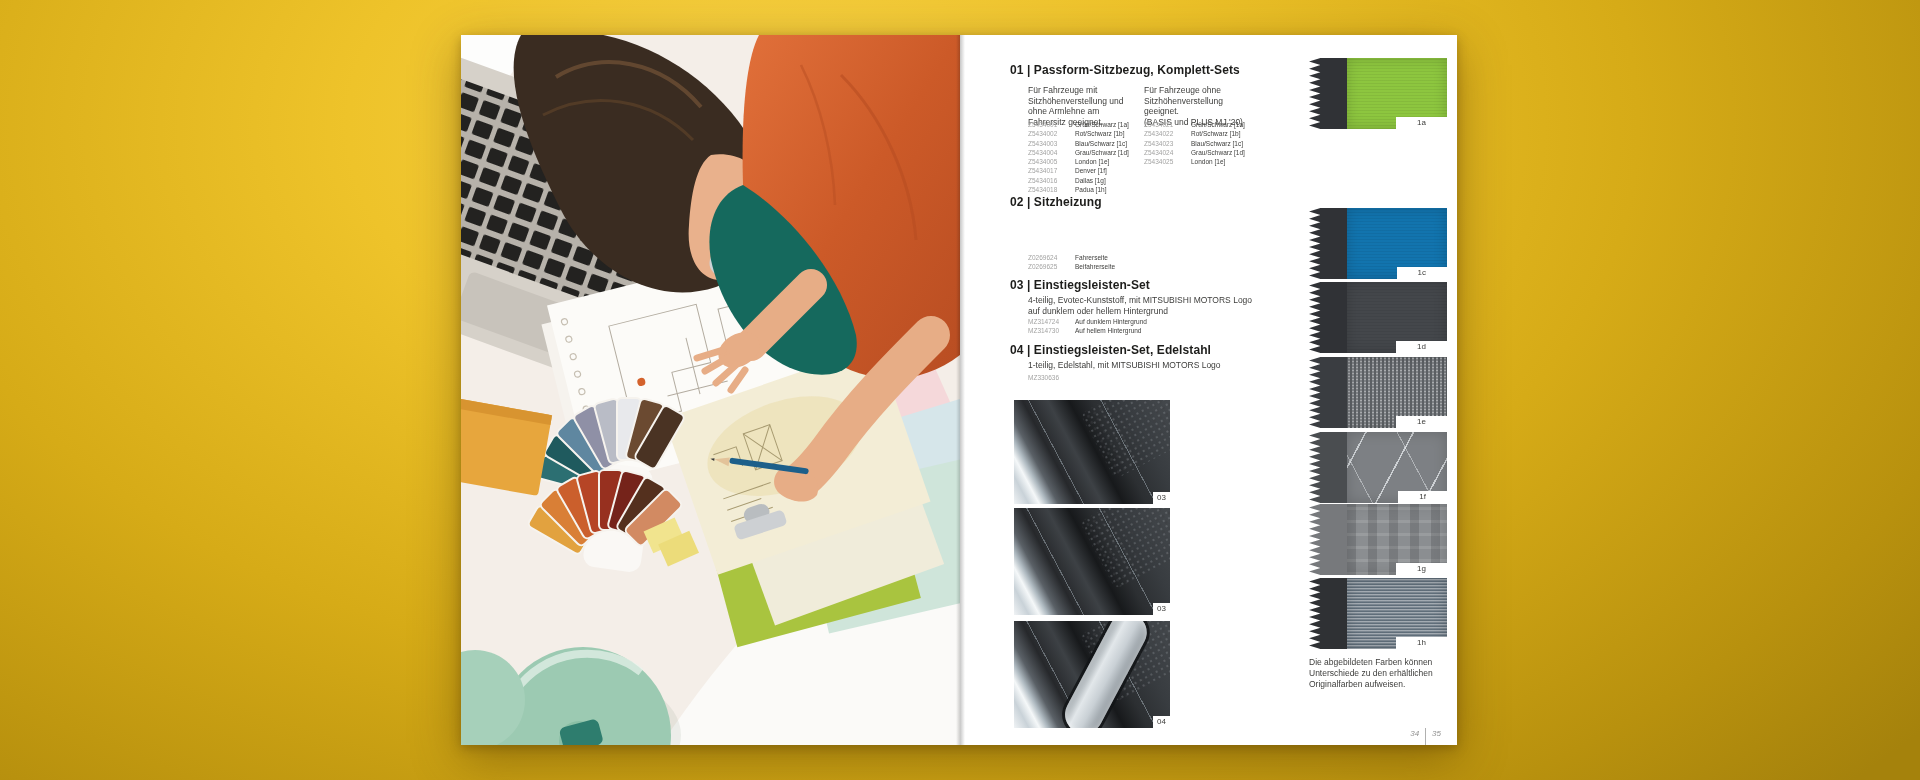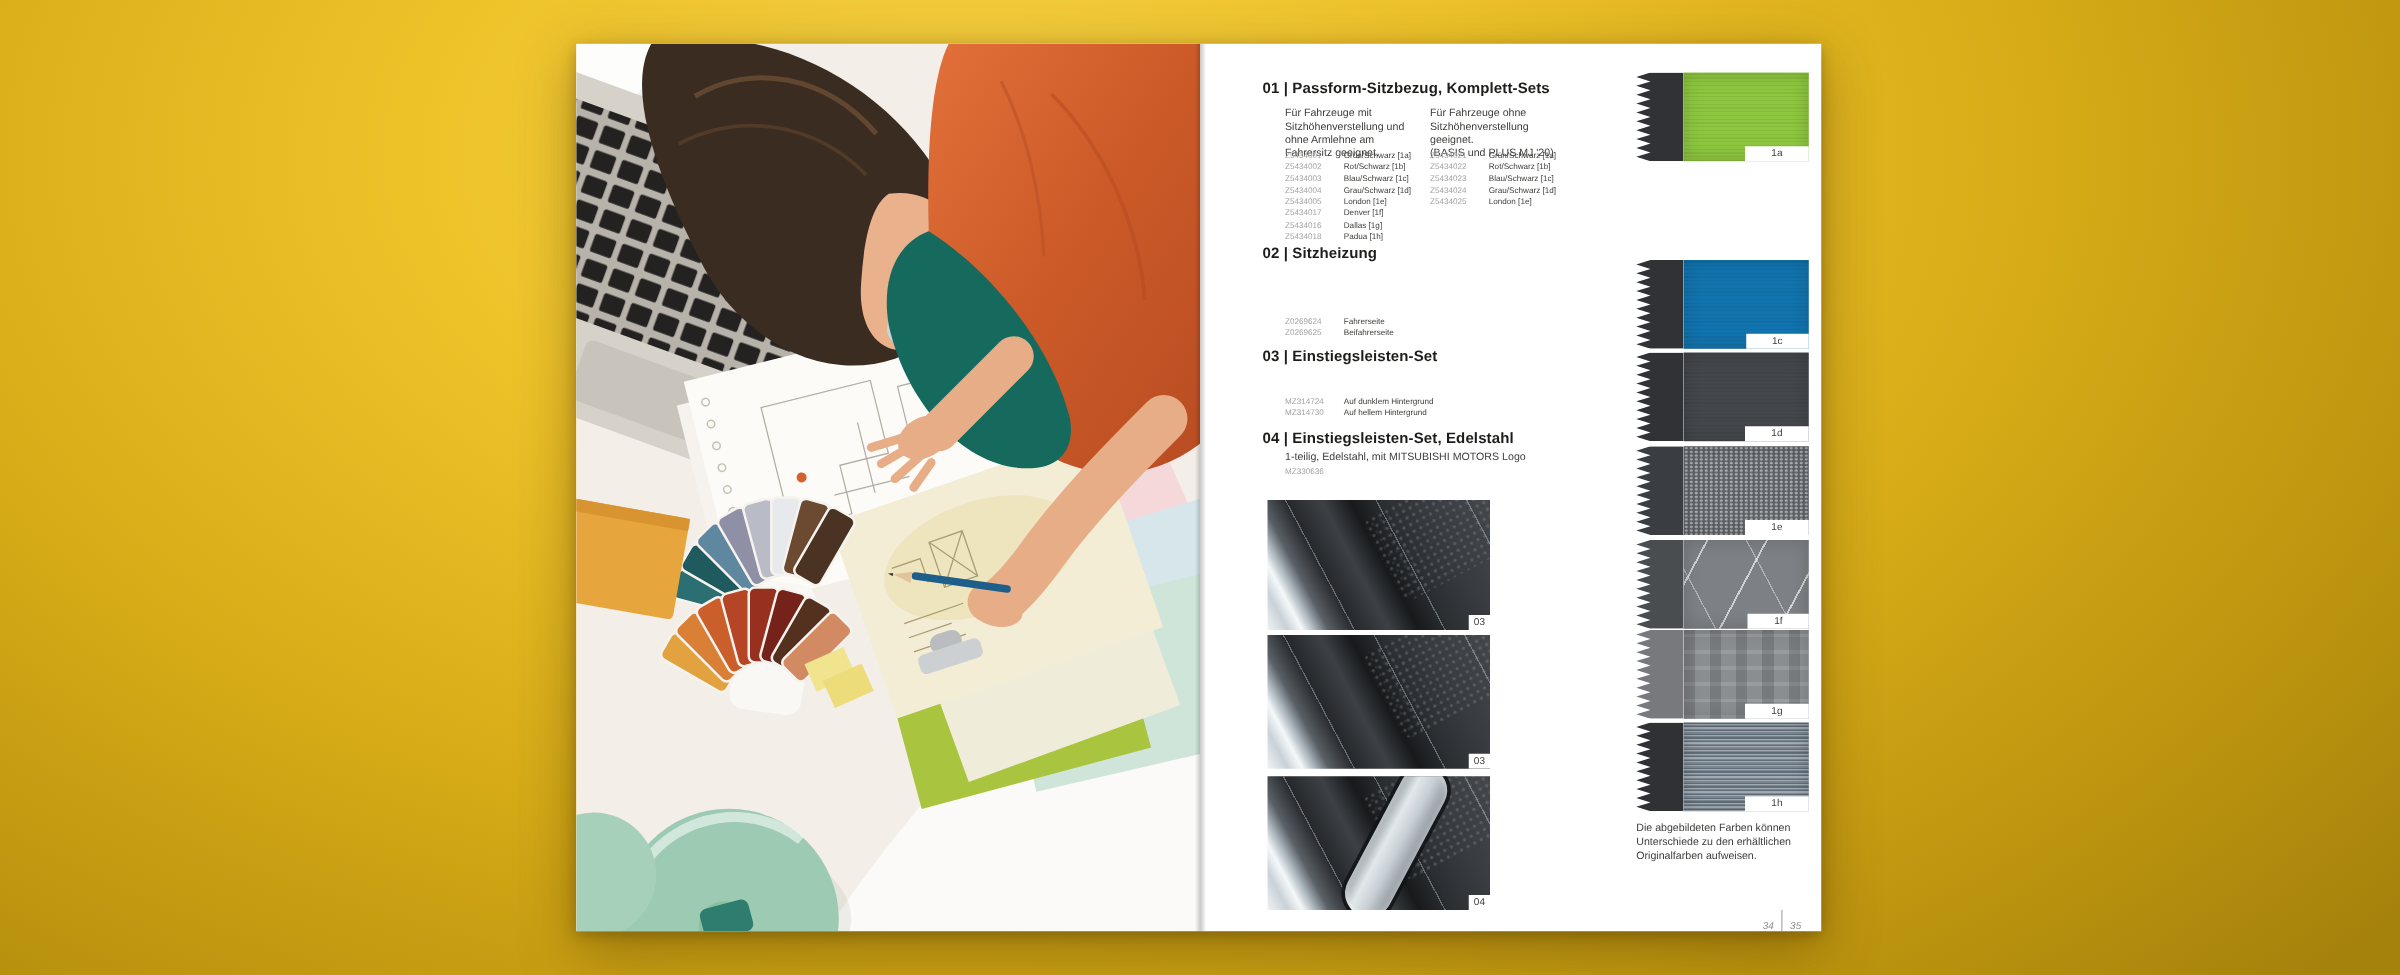--- a/index.html
+++ b/index.html
@@ -14,21 +14,21 @@
     background:linear-gradient(90deg,rgba(0,0,0,0),rgba(0,0,0,.20) 50%,rgba(0,0,0,0));}
   
   .shead{position:absolute;left:50px;margin:0;font-size:12px;font-weight:bold;color:#1d1d1b;letter-spacing:.1px;}
   .body-text{position:absolute;font-size:8.5px;line-height:10.6px;color:#3d3d3b;}
   .preline{white-space:pre-line;}
   .plist{position:absolute;}
   .prow{display:flex;align-items:baseline;height:9.3px;}
   .pcode{width:47px;flex:none;font-size:6.5px;color:#a3a3a2;}
   .plabel{font-size:6.5px;color:#3d3d3b;}
   
-  .pimg{position:absolute;left:54px;width:178px;overflow:hidden;background:
+  .pimg{position:absolute;left:54px;width:156px;overflow:hidden;background:
     linear-gradient(62deg,#f0f3f5 0%,#c9d2d8 7%,#f5f8f9 12%,#aeb9c0 16%,#5a6066 21%,
       #26282b 30%,#3d4145 42%,#17191b 52%,#2c2f32 63%,#383c40 78%,#45494d 100%);}
   .pimg::before{content:'';position:absolute;inset:-20px;background:
     repeating-linear-gradient(62deg,transparent 0 24px,rgba(215,230,240,.35) 24px 25px,transparent 25px 64px);}
   .pimg::after{content:'';position:absolute;right:-12px;top:-12px;width:58%;height:72%;
     transform:rotate(-28deg);border-radius:8px;background:
     radial-gradient(rgba(140,145,150,.35) 1px,transparent 1.6px) 0 0/6px 6px,
     radial-gradient(rgba(60,62,65,.5) 1px,transparent 1.6px) 3px 3px/7px 7px;}
   .plate{position:absolute;left:47%;top:-12%;width:38px;height:122%;transform:rotate(28deg);
     border-radius:19px;z-index:2;background:linear-gradient(90deg,#9aa2a7,#e2e7ea 30%,#c9d0d5 60%,#8d959b);
@@ -48,21 +48,21 @@
     repeating-linear-gradient(118deg,transparent 0 16px,rgba(238,242,245,.7) 16px 17.5px,transparent 17.5px 42px),
     repeating-linear-gradient(62deg,transparent 0 22px,rgba(238,242,245,.45) 22px 23px,transparent 23px 55px);}
   .tx-blocks{background-image:
     repeating-linear-gradient(90deg,rgba(0,0,0,.14) 0 9px,transparent 9px 21px),
     repeating-linear-gradient(0deg,rgba(255,255,255,.12) 0 3px,transparent 3px 13px);}
   .tx-weave{background-image:repeating-linear-gradient(0deg,rgba(255,255,255,.3) 0 1px,rgba(25,47,64,.28) 1px 2px,transparent 2px 3px);}
   .sw-e .sw-dark{background:#3a3d41;} .sw-f .sw-dark{background:#4a4d50;}
   .sw-g .sw-dark{background:#77797c;} .sw-h .sw-dark{background:#2f3134;}
   
   .note{position:absolute;left:349px;top:622px;width:142px;font-size:8.5px;line-height:11.2px;color:#3d3d3b;}
-  .pagenav{position:absolute;right:16px;bottom:0;height:17px;display:flex;align-items:flex-end;font-style:italic;}
+  .pagenav{position:absolute;right:16px;bottom:0;height:17px;display:flex;align-items:flex-start;font-style:italic;}
   .pagenum{font-size:8px;color:#8f8f8e;padding-top:1px;}
   .pagediv{width:1px;height:17px;background:#b0b0af;margin:0 6px;}
 </style>
 </head>
 <body>
 
 <div class="spread">
 
   <div class="page-left">
     <svg viewBox="0 0 499 710" width="499" height="710">
@@ -301,20 +301,22 @@
           <span class="pcode">Z0269624</span>
           <span class="plabel">Fahrerseite</span>
         </div>
       <div class="prow">
           <span class="pcode">Z0269625</span>
           <span class="plabel">Beifahrerseite</span>
         </div>
     </div>
 
     <h3 class="shead" style="top:243px">03 | Einstiegsleisten-Set</h3>
+    <div class="body-text preline" style="left:68px;top:260px;width:285px">4-teilig, Evotec-Kunststoff, mit MITSUBISHI MOTORS Logo
+auf dunklem oder hellem Hintergrund</div>
     <div class="plist" style="left:68px;top:283px">
       <div class="prow">
           <span class="pcode">MZ314724</span>
           <span class="plabel">Auf dunklem Hintergrund</span>
         </div>
       <div class="prow">
           <span class="pcode">MZ314730</span>
           <span class="plabel">Auf hellem Hintergrund</span>
         </div>
     </div>

